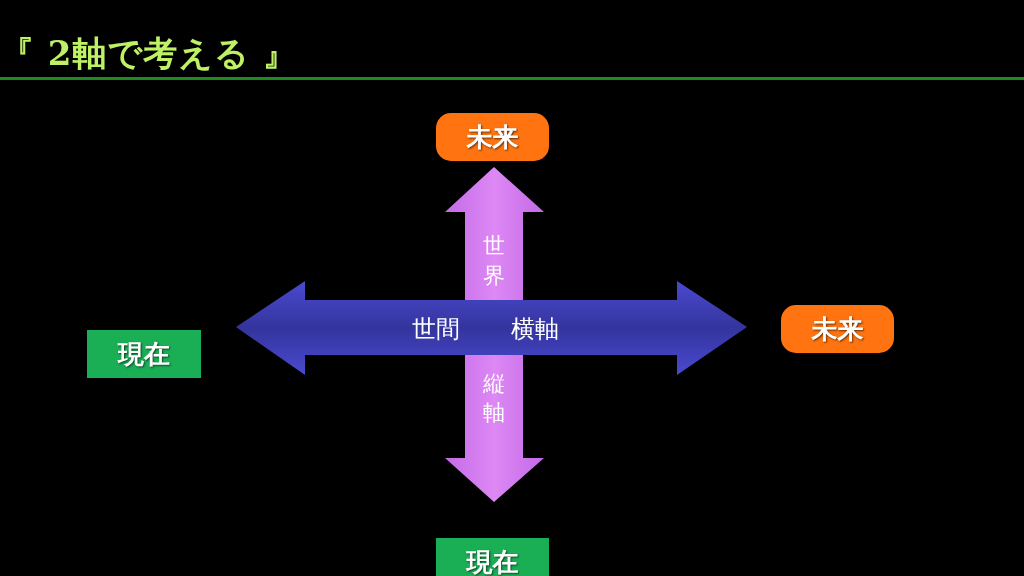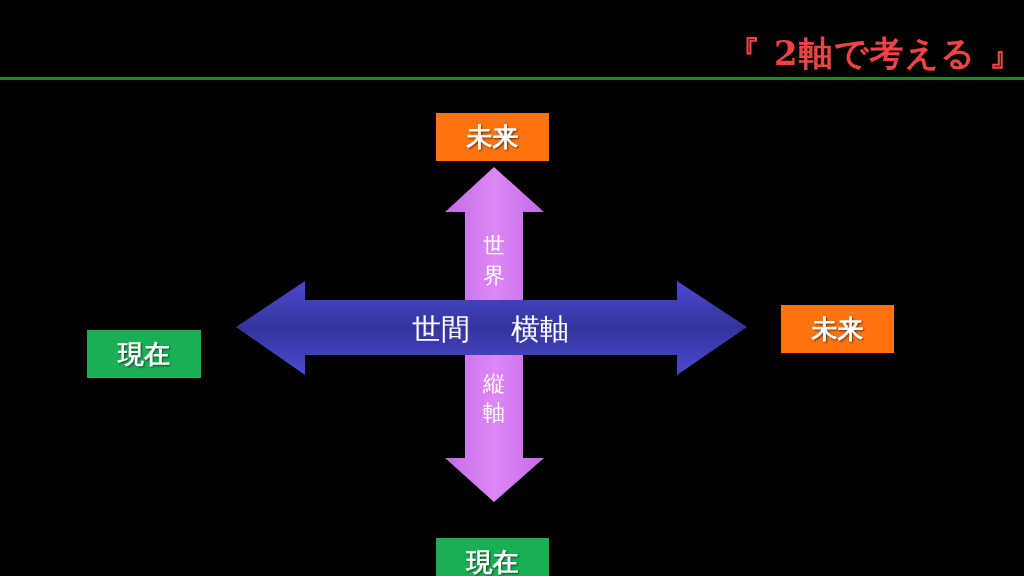--- a/index.html
+++ b/index.html
@@ -1,29 +1,29 @@
 <!DOCTYPE html>
 <html><head>
 <meta charset="utf-8">
 <style>
   html, body { margin:0; padding:0; }
   body { width:1024px; height:576px; background:#000; position:relative; overflow:hidden;
          font-family:"DejaVu Serif", serif; }
-  .title { position:absolute; left:0; top:28px; width:1024px; text-align:right;
-           color:#ef4444; font-size:34px; font-weight:bold; line-height:50px; letter-spacing:1px; }
+  .title { position:absolute; left:0; top:28px; width:1024px; text-align:left;
+           color:#bef264; font-size:34px; font-weight:bold; line-height:50px; letter-spacing:1px; }
   .rule { position:absolute; left:0; top:77px; width:1024px; height:3px; background:#1f8a1f; }
   svg.arrows { position:absolute; left:0; top:0; }
   .box { position:absolute; color:#fff; font-family:"DejaVu Sans", sans-serif; font-weight:bold;
          font-size:26px; display:flex; align-items:center; justify-content:center;
          text-shadow:1px 1px 2px rgba(0,0,0,0.6); }
-  .orange { background:#ff7410; }
+  .orange { background:#ff7410;border-radius:15px; }
   .green { background:#1aae55;margin-top:23px; }
   .vlabel { position:absolute; color:#fff; font-size:22px; line-height:28px; width:30px;
             text-align:center; }
-  .hlabel { position:absolute; color:#fff; font-size:29px; line-height:30px; }
+  .hlabel { position:absolute; color:#fff; font-size:24px; line-height:30px; }
 </style>
 </head>
 <body>
 
 <div class="title">『 2軸で考える 』</div>
 <div class="rule"></div>
 
 <svg class="arrows" width="1024" height="576">
   <defs>
     <linearGradient id="vgrad" x1="0" y1="0" x2="1" y2="0">

